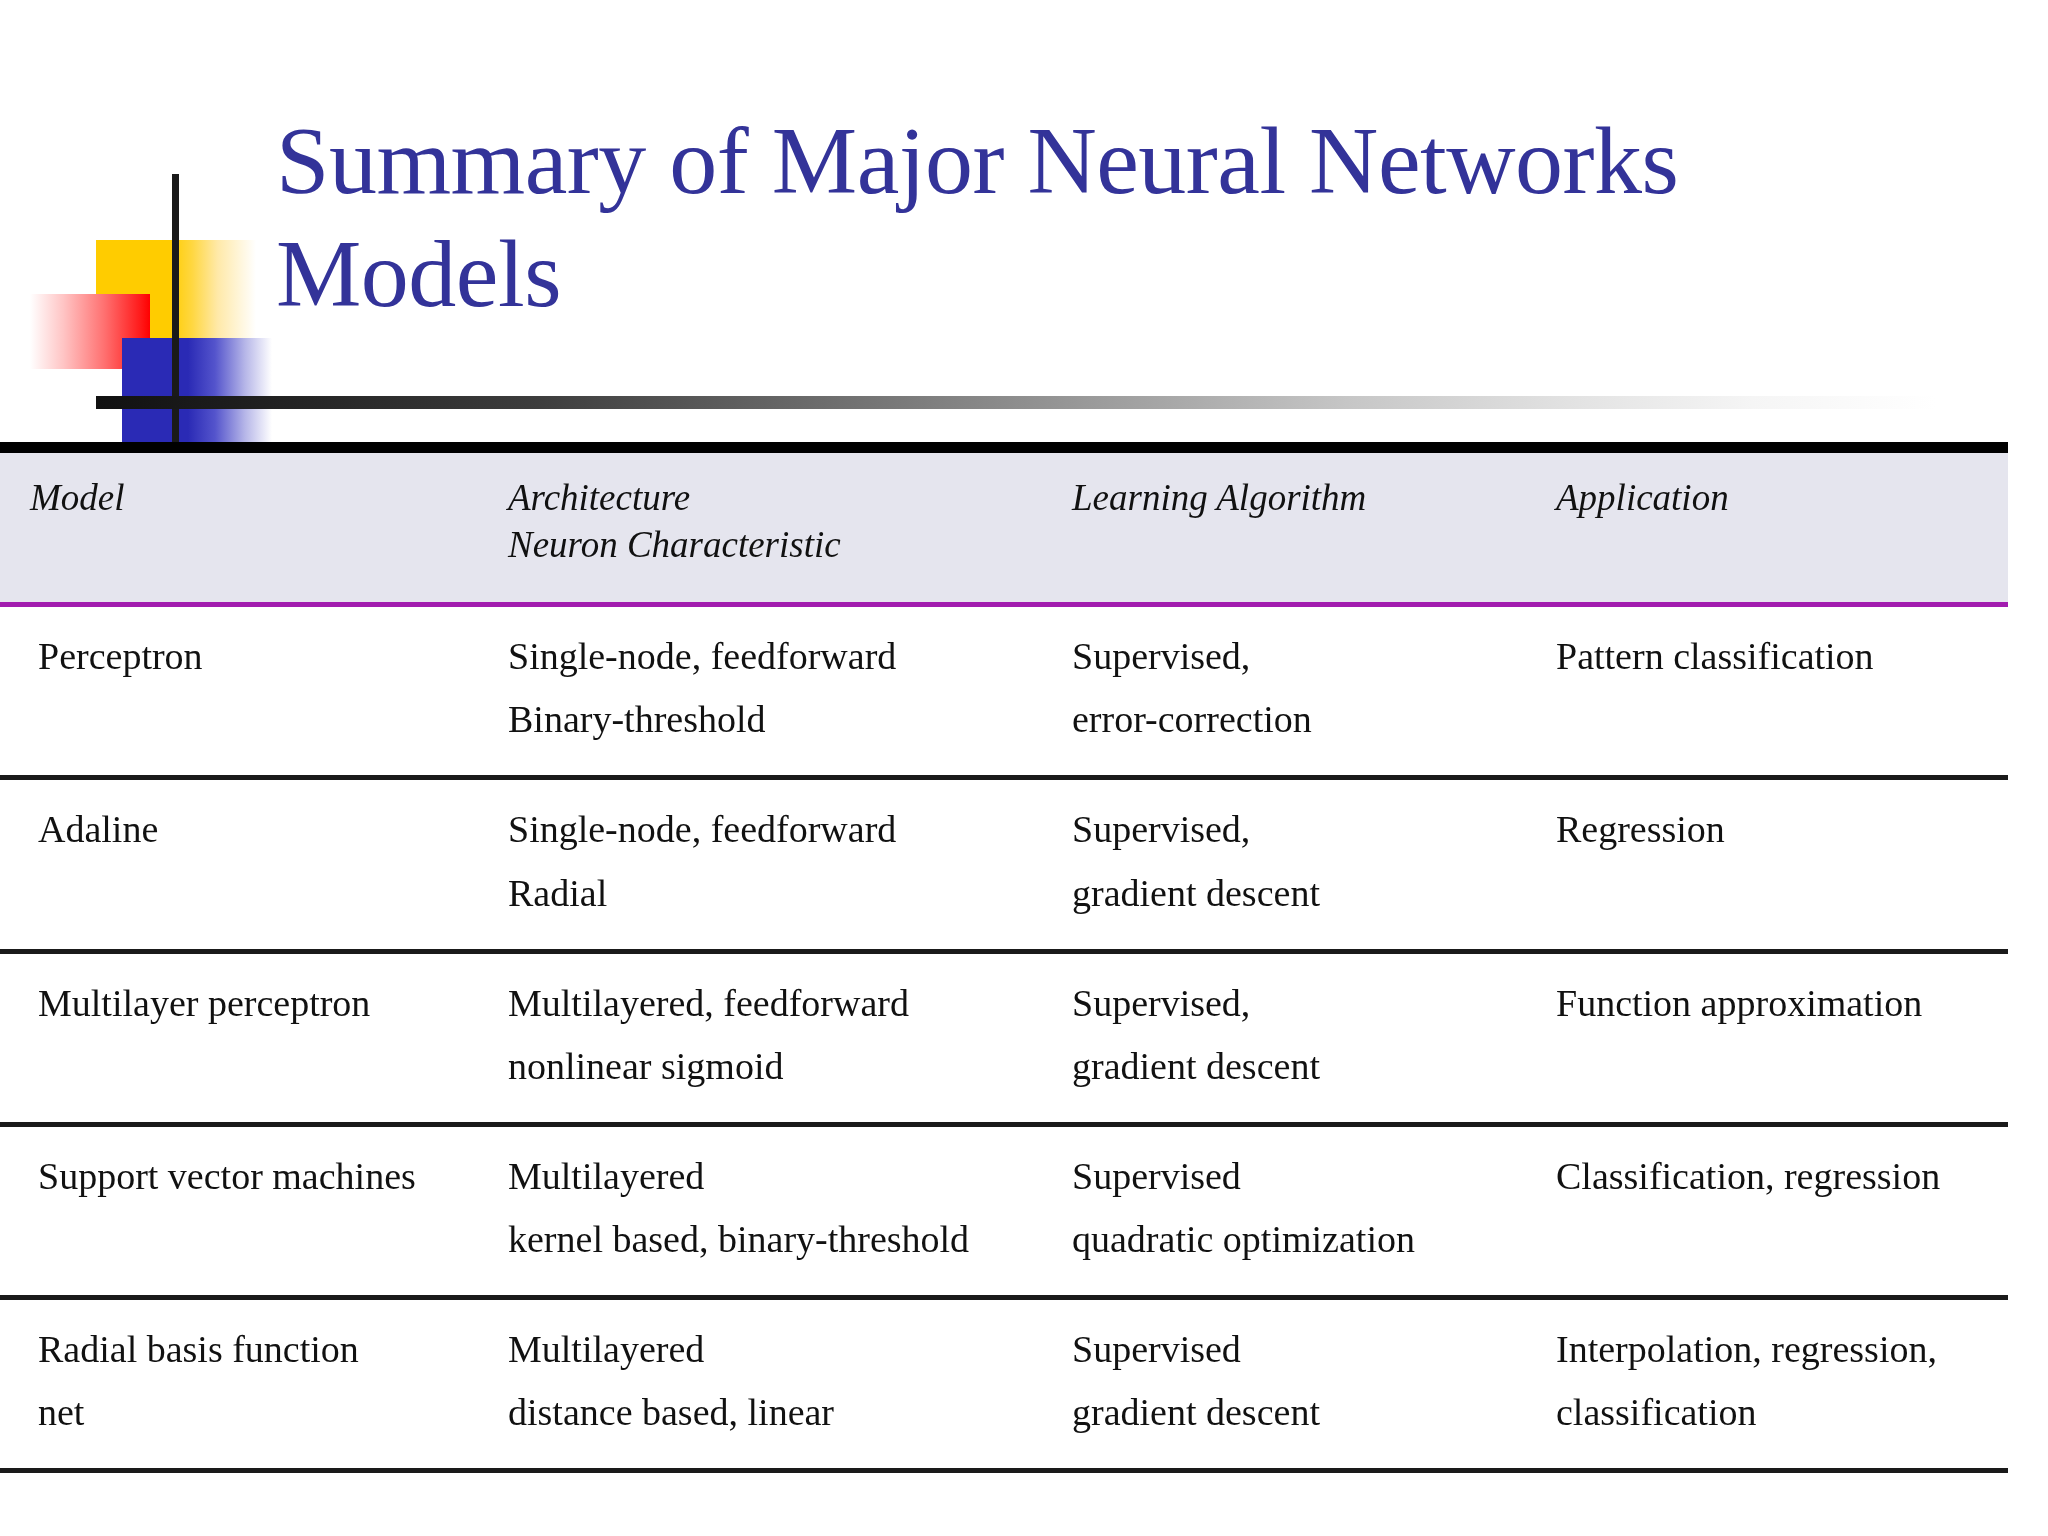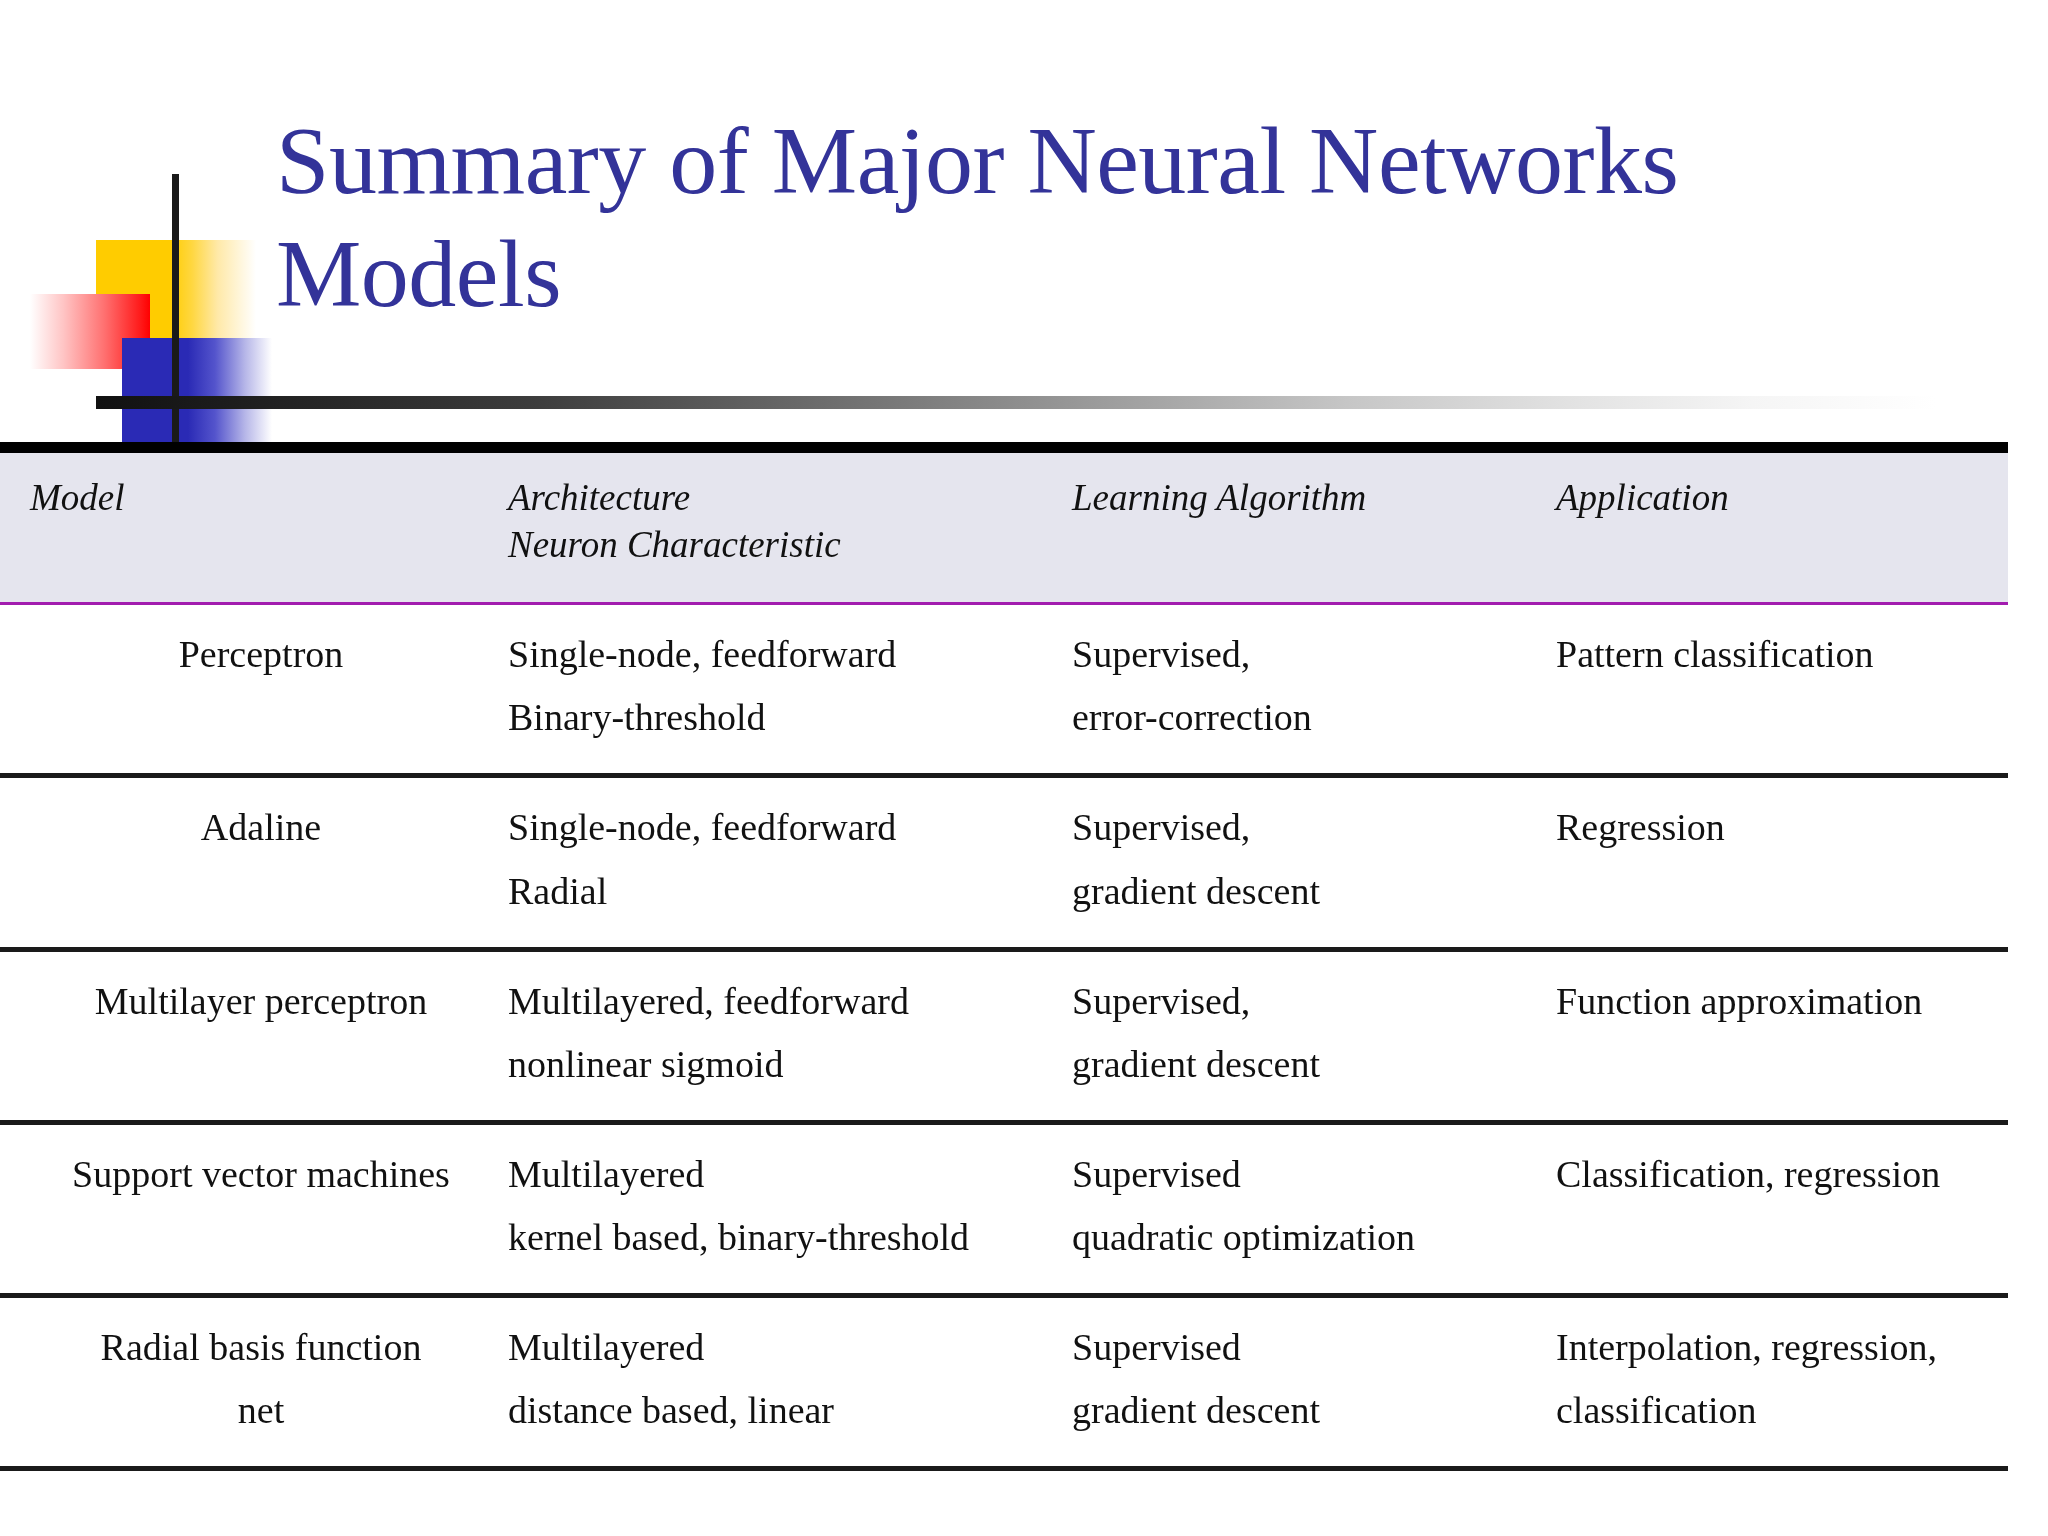--- a/index.html
+++ b/index.html
@@ -112,38 +112,38 @@
   thead th {
     text-align: left;
     vertical-align: top;
     font-style: italic;
     font-weight: normal;
     font-size: 37px;
     line-height: 1.26;
     color: #111111;
     padding: 22px 12px 34px 0;
     border-top: 11px solid #000000;
-    border-bottom: 3px solid #a21caf;
+    border-bottom: 5px solid #a21caf;
   }
   thead th:first-child { padding-left: 30px; }
   thead th.col2 { padding-left: 0; }
 
   .hdr-line2 { display: block; }
 
   tbody td {
     text-align: left;
     vertical-align: top;
     font-size: 38px;
     line-height: 1.24;
     color: #111111;
     padding: 26px 16px 32px 0;
     border-bottom: 5px solid #1a1a1a;
     background: #ffffff;
   }
-  tbody td:first-child { padding-left: 30px; text-align: center; }
+  tbody td:first-child { padding-left: 38px; }
 
   .cell-line { display: block; white-space: nowrap; }
   .cell-line + .cell-line { margin-top: 16px; }
 </style>
 </head>
 <body>
 
 <div id="deco">
   <div class="deco-yellow"></div>
   <div class="deco-red"></div>

